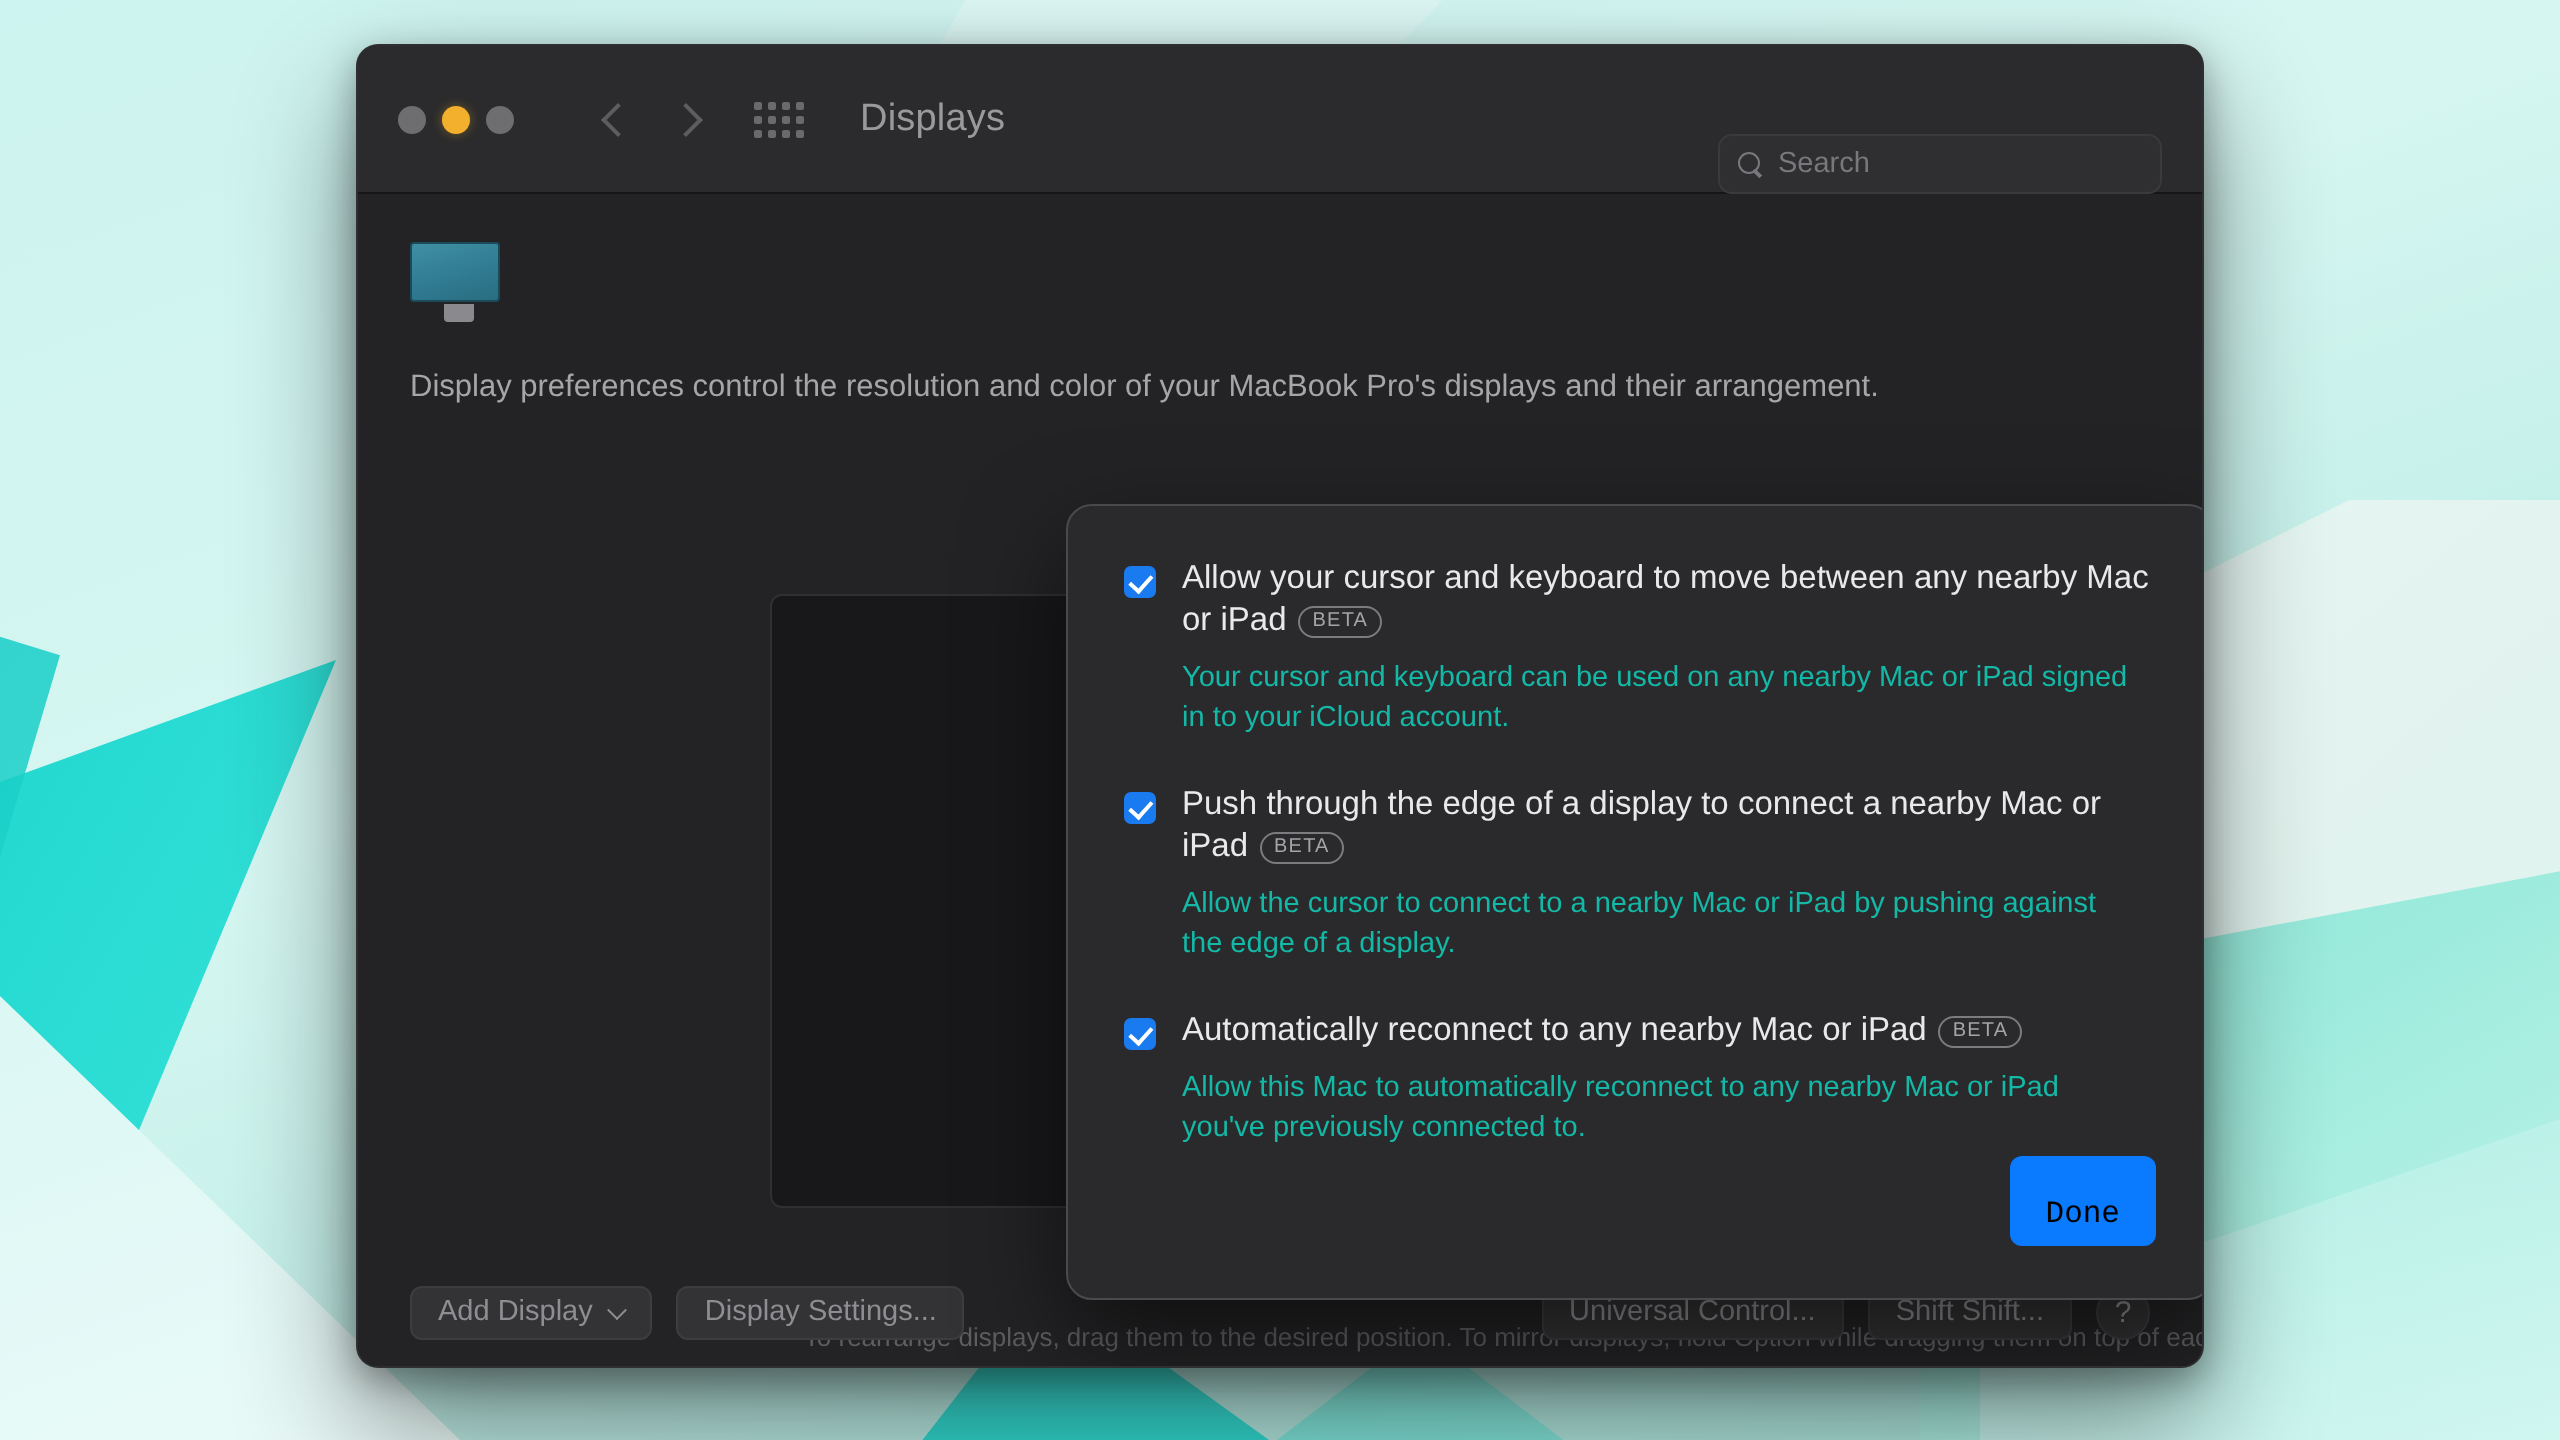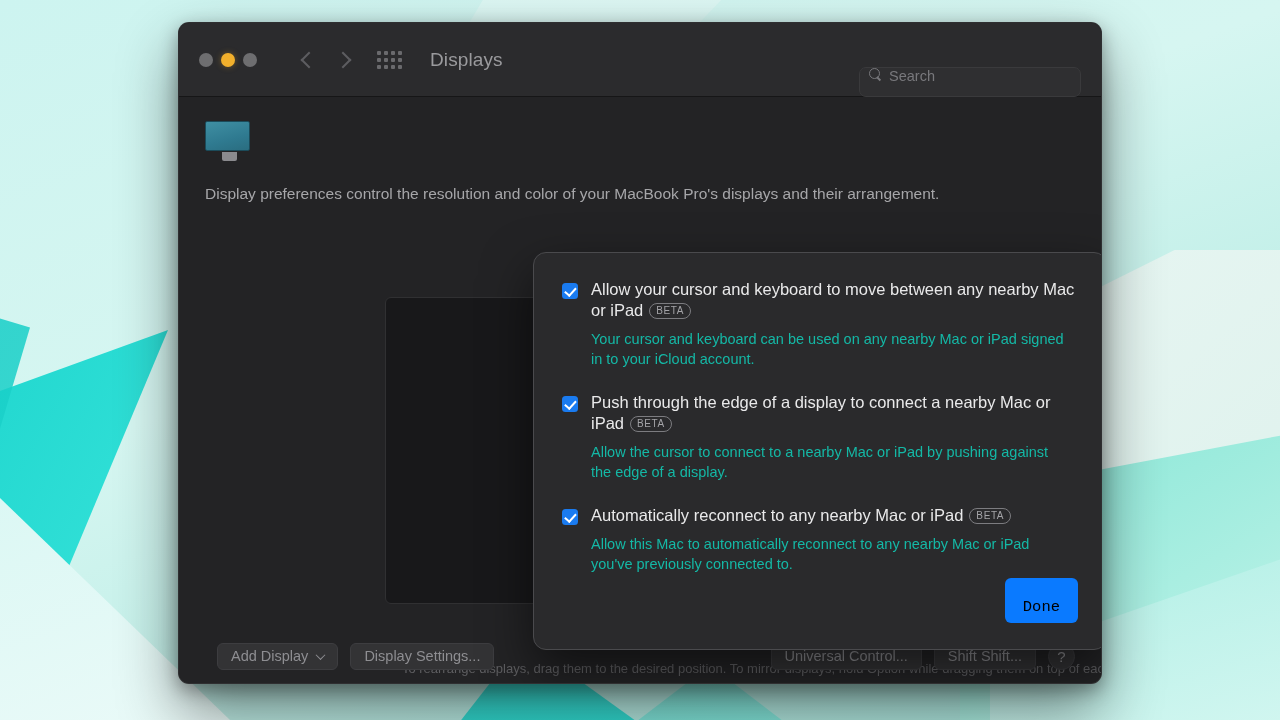--- a/index.html
+++ b/index.html
@@ -133,21 +133,21 @@
     font-size: 19px; color: #9a9a9d; font-weight: 400;
     letter-spacing: .1px;
   }
 
   .searchbox {
     position: absolute; right: 20px; top: 44px;
     width: 222px; height: 30px;
     background: #2f2f31;
     border: 1px solid #3a3a3c;
     border-radius: 7px;
-    display: flex; align-items: flex-start; padding: 0 9px; gap: 7px;
+    display: flex; align-items: center; padding: 0 9px; gap: 7px;
   }
   .searchbox .mag { width: 13px; height: 13px; position: relative; flex: none; }
   .searchbox .mag::before {
     content:''; position:absolute; left:0; top:0;
     width:9px; height:9px; border:1.6px solid #78787c; border-radius:50%;
   }
   .searchbox .mag::after {
     content:''; position:absolute; left:8px; top:8px;
     width:5px; height:1.6px; background:#78787c; transform:rotate(45deg);
     transform-origin: left center;
@@ -189,21 +189,21 @@
     font-size: 13px; line-height: 1.6; color: #5e5e61;
   }
 
   
   .toolbar {
     position: absolute; left: 0; right: 0; bottom: 0;
     height: 58px;
     padding: 0 26px;
     display: flex; align-items: center;
   }
-  .tb-left { display: flex; gap: 12px; align-items: flex-start; margin-left: 12px; }
+  .tb-left { display: flex; gap: 12px; align-items: flex-start; }
   .tb-right { display: flex; gap: 12px; align-items: center; margin-left: auto; }
 
   .btn {
     background: #333335;
     border: 1px solid #3d3d40;
     border-radius: 6px;
     color: #8e8e92;
     font-size: 14.5px;
     font-family: "Liberation Sans", sans-serif;
     height: 27px;

